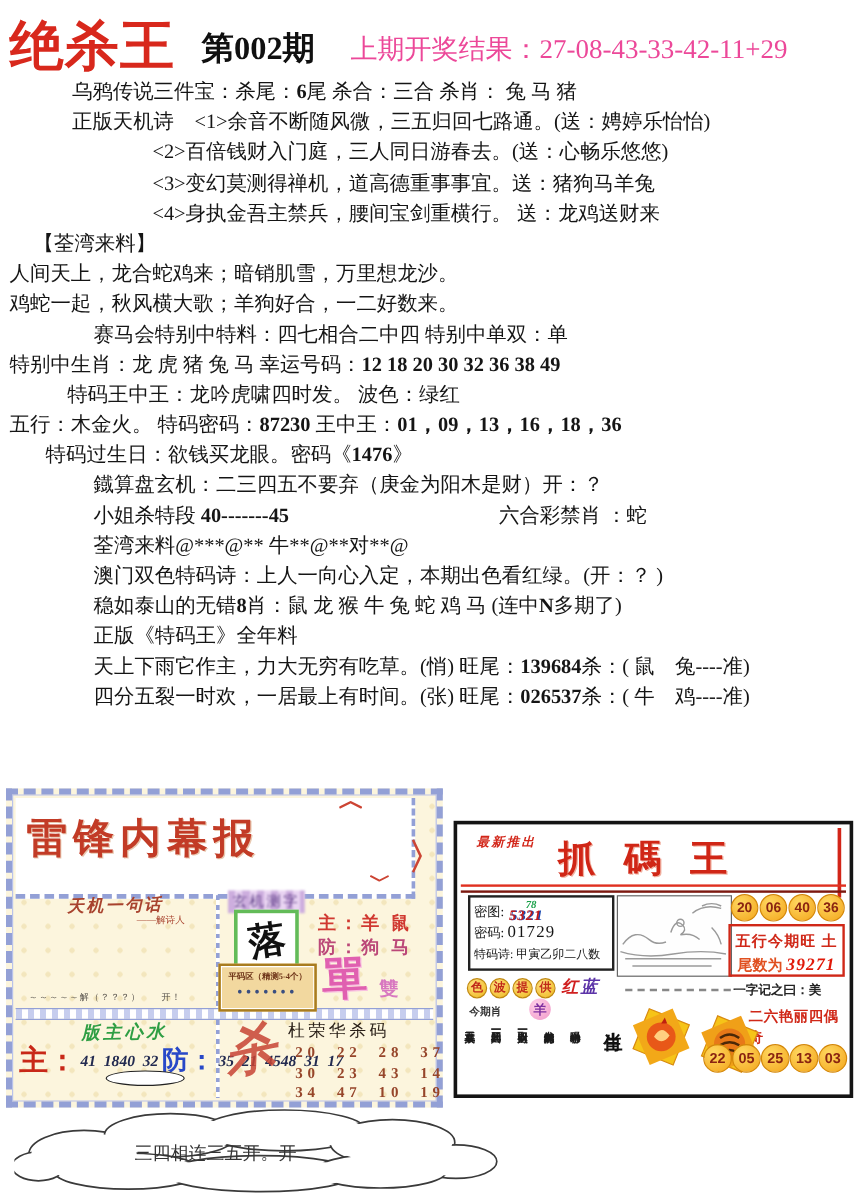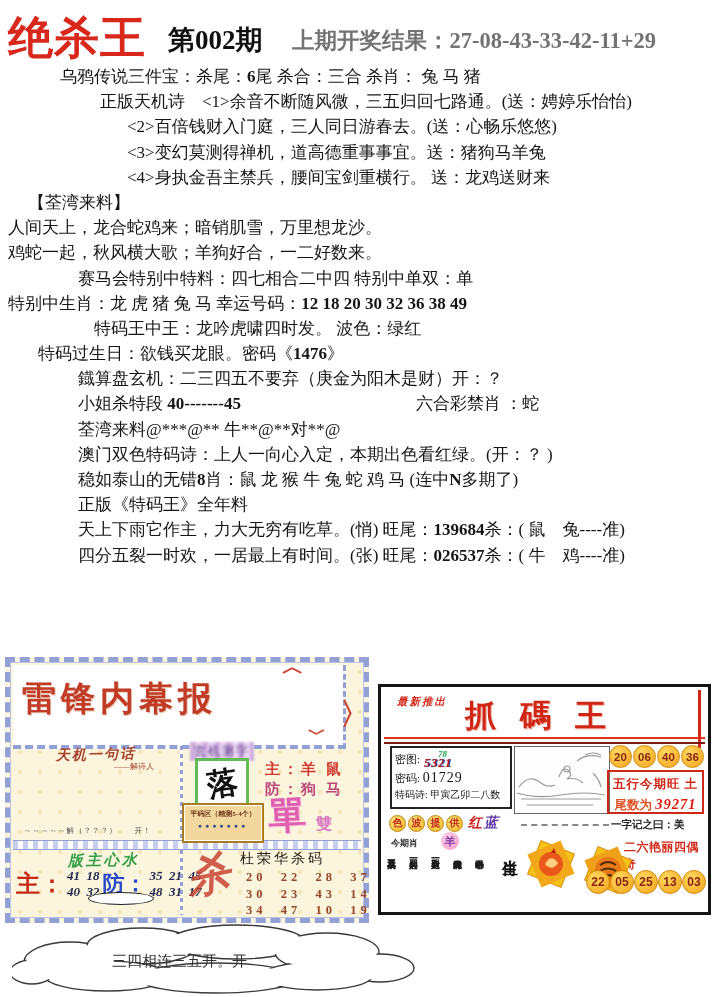--- a/index.html
+++ b/index.html
@@ -5,21 +5,21 @@
   html,body{margin:0;padding:0;}
   body{
     width:713px;height:997px;position:relative;background:#ffffff;
     font-family:"Liberation Serif","DejaVu Serif",serif;color:#151515;
     overflow:hidden;
   }
   .abs{position:absolute;}
   
   #kanji-title{left:8px;top:8px;font-size:45px;font-weight:bold;color:#d8281c;letter-spacing:1px;}
   #issue{left:168px;top:22px;font-size:27px;font-weight:bold;color:#101010;}
-  #last-result{left:292px;top:25px;font-size:22.5px;font-weight:bold;color:#737373;white-space:pre;}
+  #last-result{left:292px;top:25px;font-size:22.5px;font-weight:normal;color:#ec4899;white-space:pre;}
   
   #body-lines{left:0;top:64px;width:713px;font-size:17px;}
   .bline{height:25.2px;line-height:25.2px;white-space:pre;}
   .bline .b{font-weight:bold;}
   
   #left-card{left:5px;top:657px;width:364px;height:266px;box-sizing:border-box;
     background:#fcf5dd;border:5px dashed #93a0d6;box-shadow:inset 0 0 0 1px #b9c2ea;
     background-image:radial-gradient(#f3e6bd 2px,transparent 2.5px);background-size:20px 20px;}
   #lc-header{left:3px;top:3px;width:330px;height:80px;background:#ffffff;border-bottom:4px dashed #93a0d6;border-right:3px dashed #93a0d6;}
   #lc-title{left:12px;top:14px;font-size:34px;font-weight:bold;color:#c23b26;letter-spacing:5px;text-shadow:1px 1px 0 #e8c8b0;}
@@ -30,21 +30,21 @@
   #lc-vdiv{left:170px;top:84px;bottom:3px;width:3px;background:repeating-linear-gradient(180deg,#93a0d6 0 4px,#ffffff 4px 8px);}
   #lc-hdiv{left:3px;right:3px;top:178px;height:8px;background:repeating-linear-gradient(90deg,#c6cdee 0 5px,#ffffff 5px 10px);border-top:1px solid #93a0d6;border-bottom:1px solid #93a0d6;}
   #tianji-title{left:46px;top:84px;font-size:14px;font-weight:bold;font-style:italic;color:#a8432e;letter-spacing:2px;transform:rotate(-1deg);}
   #tianji-sig{left:104px;top:99px;font-size:8px;color:#a8432e;}
   #tianji-foot{left:14px;top:164px;font-size:7.5px;color:#55504a;letter-spacing:1px;}
   #banzhu-title{left:58px;top:189px;font-size:15px;font-weight:bold;font-style:italic;color:#2f9e44;letter-spacing:3px;transform:rotate(-1deg);}
   #banzhu-nums{left:6px;top:206px;display:flex;align-items:center;gap:3px;}
   .zfchar{font-size:24px;font-weight:bold;}
   #zhu-char{color:#c82818;}
   #fang-char{color:#2848c8;font-size:22px;}
-  .numcol{display:flex;flex-direction:column;}
+  .numcol{display:flex;flex-direction:row;}
   .numcol .numrow{font-size:13px;font-weight:bold;font-style:italic;color:#222a50;line-height:16px;white-space:pre;}
   #lc-oval{left:78px;top:230px;width:64px;height:11px;border:1.5px solid #222;border-radius:50%;background:#fff;}
   #mystery-header{left:180px;top:80px;font-size:12px;color:#5f3f88;letter-spacing:2px;padding:1px 4px;
     background:repeating-linear-gradient(90deg,#cdaede 0 6px,#e9d4f2 6px 12px);filter:blur(1.1px);}
   #luo-box{left:185px;top:96px;width:48px;height:45px;border:3px solid #63bb58;background:#fff;display:flex;align-items:center;justify-content:center;}
   #luo-char{font-size:31px;font-weight:bold;color:#111;transform:rotate(-8deg);}
   #zhu2{left:255px;top:98px;font-size:15px;font-weight:bold;color:#d03830;letter-spacing:3px;}
   #fang2{left:255px;top:118px;font-size:15px;font-weight:bold;color:#bb4878;letter-spacing:3px;}
   #wood-box{left:172px;top:141px;width:78px;height:36px;background:#f2d89f;border:2px solid #a87c20;box-shadow:inset 0 0 0 1px #fff;text-align:center;}
   #wood-l1{font-size:7px;color:#6e3418;font-weight:bold;margin-top:4px;}
@@ -106,30 +106,31 @@
 </style>
 </head>
 <body>
 
 <div class="abs" id="kanji-title">绝杀王</div>
 <div class="abs" id="issue">第002期</div>
 <div class="abs" id="last-result"><span>上期开奖结果：</span><span>27-08-43-33-42-11+29</span></div>
 
 <div class="abs" id="body-lines">
     <div class="bline" style="padding-left: 60px;"><span>乌鸦传说三件宝：杀尾：</span><span class="b">6</span><span>尾 杀合：三合 杀肖： 兔 马 猪</span></div>
-    <div class="bline" style="padding-left: 84px; margin-left: 16px;"><span>正版天机诗　&lt;1&gt;余音不断随风微，三五归回七路通。(送：娉婷乐怡怡)</span></div>
+    <div class="bline" style="padding-left: 60px;"><span>正版天机诗　&lt;1&gt;余音不断随风微，三五归回七路通。(送：娉婷乐怡怡)</span></div>
     <div class="bline" style="padding-left: 127px;"><span>&lt;2&gt;百倍钱财入门庭，三人同日游春去。(送：心畅乐悠悠)</span></div>
     <div class="bline" style="padding-left: 127px;"><span>&lt;3&gt;变幻莫测得禅机，道高德重事事宜。送：猪狗马羊兔</span></div>
     <div class="bline" style="padding-left: 127px;"><span>&lt;4&gt;身执金吾主禁兵，腰间宝剑重横行。 送：龙鸡送财来</span></div>
     <div class="bline" style="padding-left: 28px;"><span>【荃湾来料】</span></div>
     <div class="bline" style="padding-left: 8px;"><span>人间天上，龙合蛇鸡来；暗销肌雪，万里想龙沙。</span></div>
     <div class="bline" style="padding-left: 8px;"><span>鸡蛇一起，秋风横大歌；羊狗好合，一二好数来。</span></div>
     <div class="bline" style="padding-left: 78px;"><span>赛马会特别中特料：四七相合二中四 特别中单双：单</span></div>
     <div class="bline" style="padding-left: 8px;"><span>特别中生肖：龙 虎 猪 兔 马 幸运号码：</span><span class="b">12 18 20 30 32 36 38 49</span></div>
-    <div class="bline" style="padding-left: 94px;"><span>特码王中王：龙吟虎啸四时发。 波色：绿红</span></div>
+    <div class="bline" style="padding-left: 56px;"><span>特码王中王：龙吟虎啸四时发。 波色：绿红</span></div>
+    <div class="bline" style="padding-left: 8px;"><span>五行：木金火。 特码密码：</span><span class="b">87230</span><span> 王中王：</span><span class="b">01，09，13，16，18，36</span></div>
     <div class="bline" style="padding-left: 38px;"><span>特码过生日：欲钱买龙眼。密码《</span><span class="b">1476</span><span>》</span></div>
     <div class="bline" style="padding-left: 78px;"><span>鐡算盘玄机：二三四五不要弃（庚金为阳木是财）开：？</span></div>
     <div class="bline" style="padding-left: 78px;"><span>小姐杀特段 </span><span class="b">40-------45</span><span style="margin-left: 175px;">六合彩禁肖 ：蛇</span></div>
     <div class="bline" style="padding-left: 78px;"><span>荃湾来料@***@** 牛**@**对**@</span></div>
     <div class="bline" style="padding-left: 78px;"><span>澳门双色特码诗：上人一向心入定，本期出色看红绿。(开：？ )</span></div>
     <div class="bline" style="padding-left: 78px;"><span>稳如泰山的无错</span><span class="b">8</span><span>肖：鼠 龙 猴 牛 兔 蛇 鸡 马 (连中</span><span class="b">N</span><span>多期了)</span></div>
     <div class="bline" style="padding-left: 78px;"><span>正版《特码王》全年料</span></div>
     <div class="bline" style="padding-left: 78px;"><span>天上下雨它作主，力大无穷有吃草。(悄) 旺尾：</span><span class="b">139684</span><span>杀：( 鼠　兔----准)</span></div>
     <div class="bline" style="padding-left: 78px;"><span>四分五裂一时欢，一居最上有时间。(张) 旺尾：</span><span class="b">026537</span><span>杀：( 牛　鸡----准)</span></div>
   </div>

